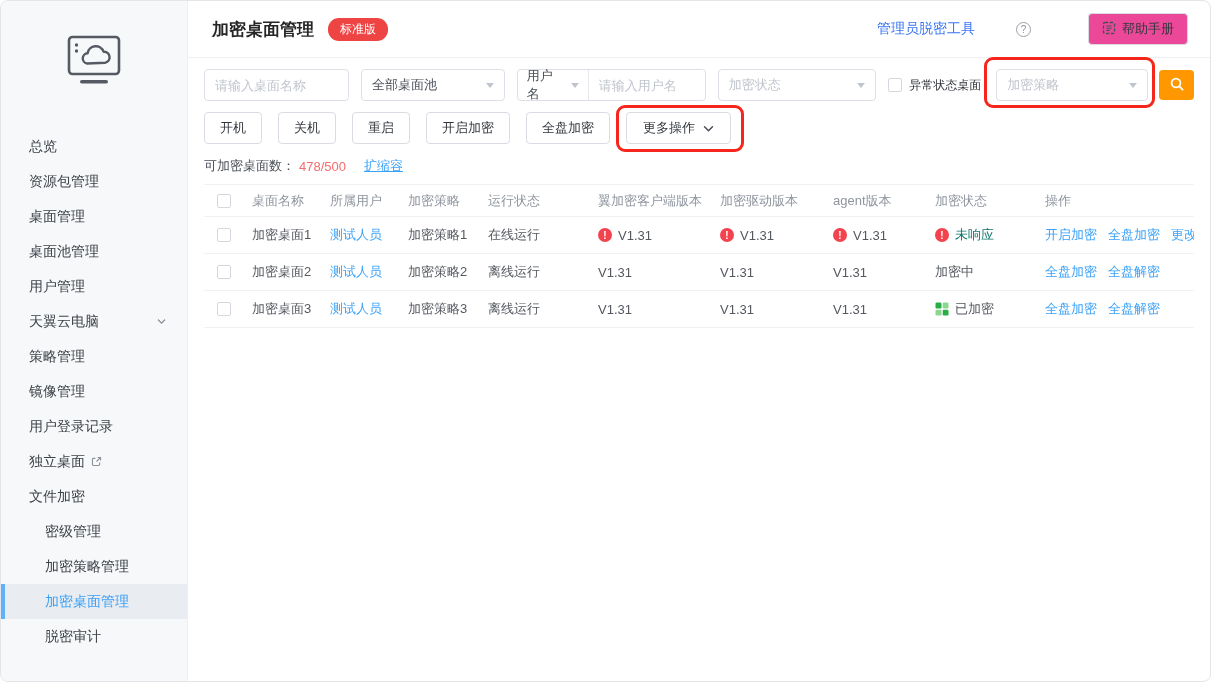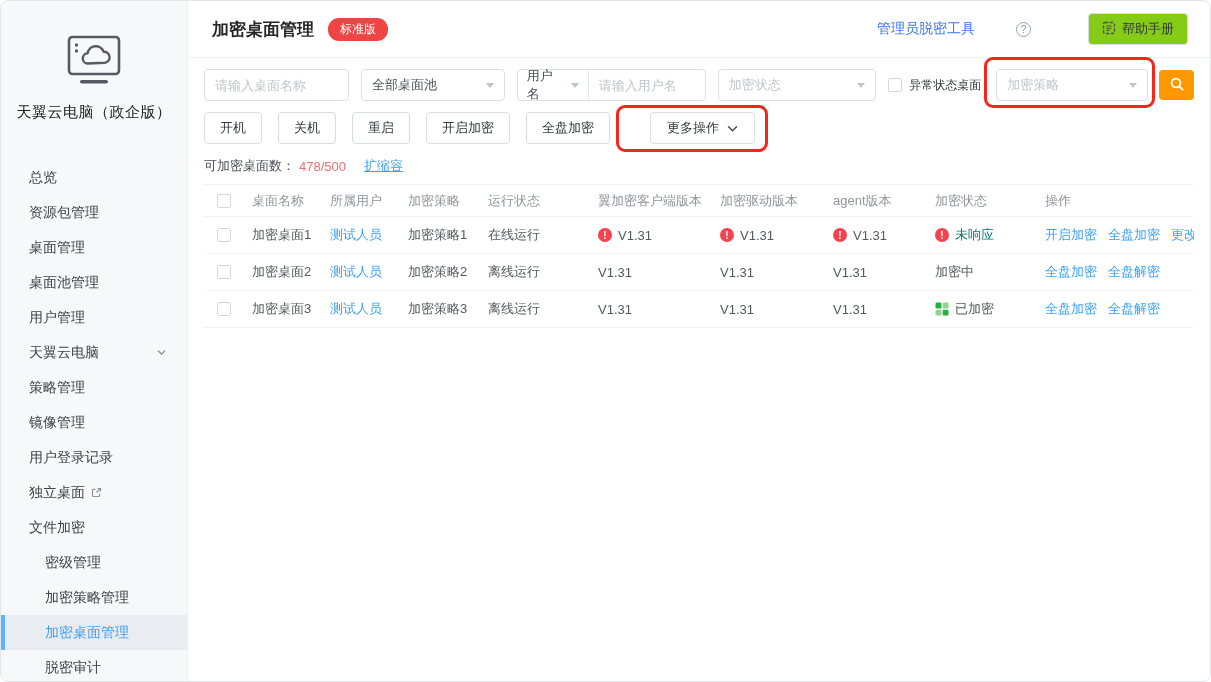--- a/index.html
+++ b/index.html
@@ -21,21 +21,21 @@
 
   
   .main { flex:1; display:flex; flex-direction:column; min-width:0; }
   .topbar { height:57px; border-bottom:1px solid #eef0f3; display:flex; align-items:center; justify-content:space-between; padding:0 22px 0 24px; }
   .tb-left { display:flex; align-items:center; }
   .tb-left h1 { font-size:17px; font-weight:600; color:#262626; }
   .badge { margin-left:14px; background:#ef4444; color:#fff; font-size:12px; padding:3px 12px; border-radius:11px; }
   .tb-right { display:flex; align-items:center;gap:35px; }
   .tool-link { color:#3875f5; font-size:14px; font-weight:500; text-decoration:none; cursor:pointer; }
   .q-ic { margin-left:6px; width:15px; height:15px; border:1px solid #9aa0a8; border-radius:50%; color:#8c9299; font-size:10px; display:inline-flex; align-items:center; justify-content:center; cursor:pointer; }
-  .help-btn { margin-left:22px; background:#84cc16; border:1px solid #d9dce1; border-radius:4px; height:32px; padding:0 13px; display:inline-flex; align-items:center; gap:6px; font-size:13px; color:#33373d; cursor:pointer; }
+  .help-btn { margin-left:22px; background:#ec4899; border:1px solid #d9dce1; border-radius:4px; height:32px; padding:0 13px; display:inline-flex; align-items:center; gap:6px; font-size:13px; color:#33373d; cursor:pointer; }
 
   .content { padding:11px 16px 0 16px; }
 
   
   .filters { display:flex; align-items:center; }
   .ctl { height:32px; border:1px solid #dcdfe6; border-radius:4px; background:#fff; font-size:13px; }
   input.ctl { padding:0 10px; color:#3d4248; outline:none; }
   input.ctl::placeholder { color:#c0c4cc; }
   .w145 { width:145px; }
   .select { display:flex; align-items:center; justify-content:space-between; padding:8px 10px; cursor:pointer; }
@@ -56,21 +56,21 @@
   
   .anno { position:absolute; border:3px solid #f5271d; border-radius:9px; pointer-events:none; }
   .anno1 { top:-12px; left:-12px; right:-7px; bottom:-7px; }
   .anno2 { top:-7px; left:-10px; right:-13px; bottom:-8px; }
 
   
   .toolbar { display:flex; align-items:flex-end; margin-top:11px; }
   .tb-btns { display:flex; gap:16px; }
   .btn { height:32px; background:#fff; border:1px solid #d9dce3; border-radius:4px; padding:0 15px; font-size:13px; color:#33373d; cursor:pointer; }
   .more-wrap { position:relative; margin-left:16px; }
-  .btn.more { display:inline-flex; align-items:center; gap:8px; padding:0 16px;margin-left:24px; }
+  .btn.more { display:inline-flex; align-items:center; gap:8px; padding:0 16px; }
 
   .capacity { margin-top:13px; font-size:13px; color:#4a4f57; display:flex; align-items:center; }
   .cap-val { color:#f56c6c; margin-left:4px; }
   .cap-link { color:#3aa1f8; margin-left:18px; text-decoration:underline; cursor:pointer; }
 
   
   .table { margin-top:9px; }
   .tr { display:grid; grid-template-columns:48px 78px 78px 80px 110px 122px 113px 102px 110px 1fr; align-items:center; border-bottom:1px solid #f0f2f5; font-size:13px; color:#54585f; }
   .tr.thead { height:33px; border-top:1px solid #f0f2f5; color:#8f959e; }
   .tr.body { height:37px; }
@@ -93,21 +93,20 @@
     <div class="brand">
       <span>
         <svg width="58" height="52" viewBox="0 0 58 52">
           <rect x="4" y="2" width="50" height="37" rx="3.5" fill="none" stroke="#565b63" stroke-width="2.6"></rect>
           <circle cx="11.5" cy="10" r="1.7" fill="#565b63"></circle>
           <circle cx="11.5" cy="16" r="1.7" fill="#565b63"></circle>
           <path d="M22 28.5 a5.2 5.2 0 0 1 0.6 -10.3 a8.3 8.3 0 0 1 16 -1.5 a5.6 5.6 0 0 1 1.8 11 z" fill="none" stroke="#565b63" stroke-width="2.4" stroke-linejoin="round"></path>
           <rect x="15" y="45" width="28" height="3.6" rx="1.8" fill="#565b63"></rect>
         </svg>
       </span>
-      <div class="brand-title">天翼云电脑（政企版）</div>
     </div>
     <nav class="nav">
         <div class="nav-item">
           <span class="lbl">总览</span>
         </div>
         <div class="nav-item">
           <span class="lbl">资源包管理</span>
         </div>
         <div class="nav-item">
           <span class="lbl">桌面管理</span>

